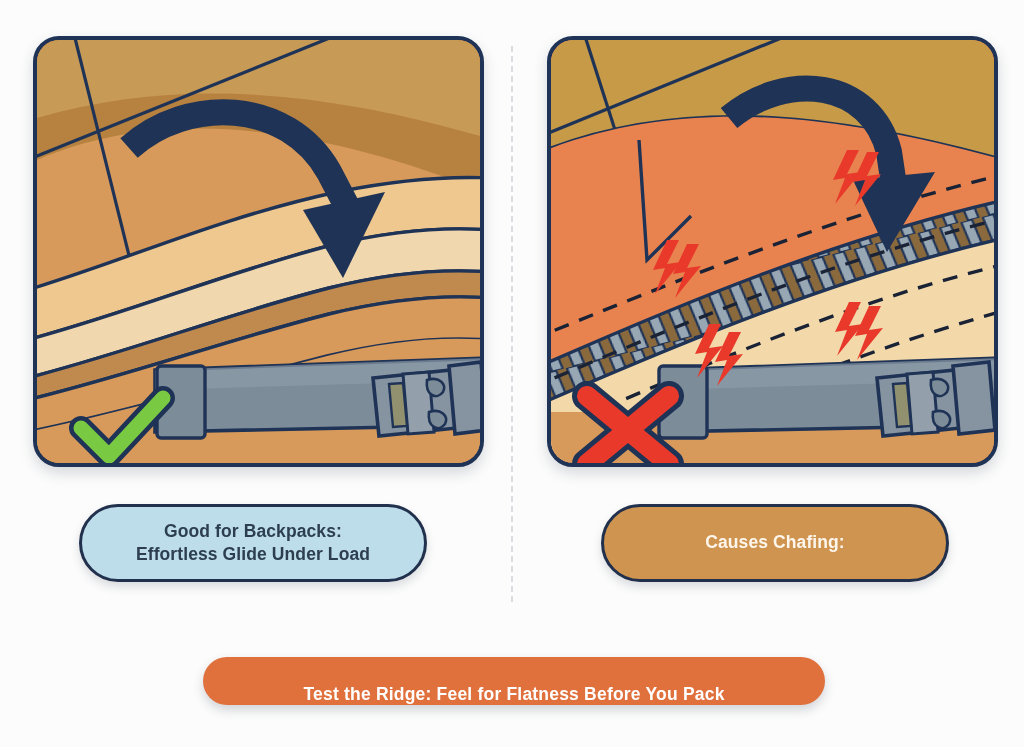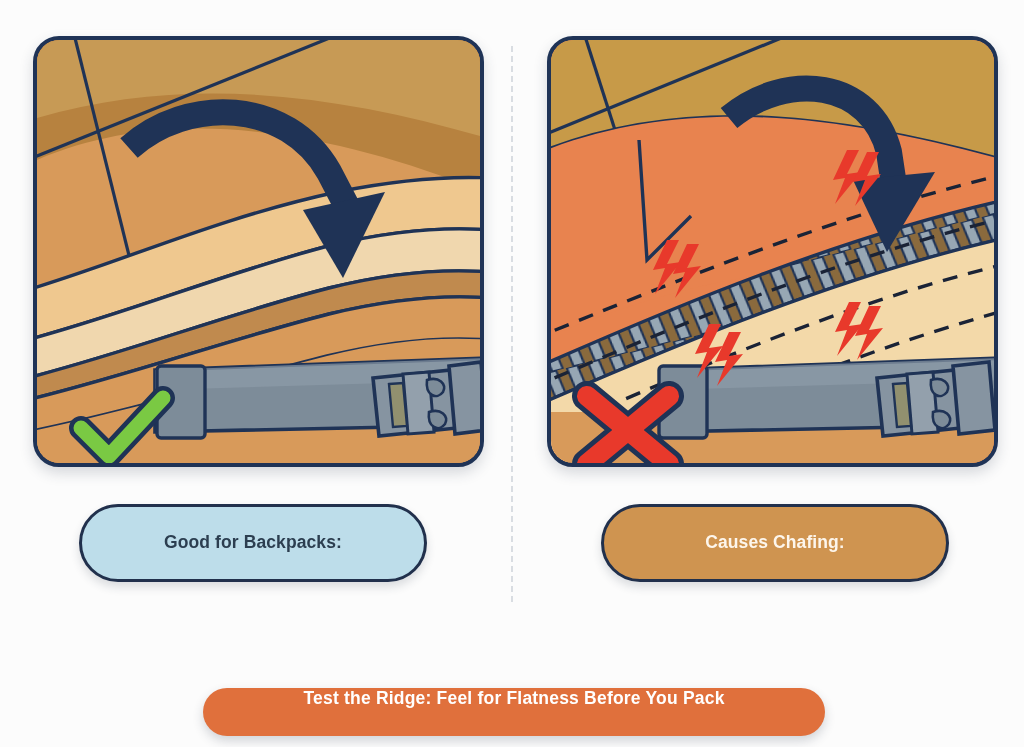--- a/index.html
+++ b/index.html
@@ -52,25 +52,25 @@
   #caption-left span{color:#2c3e50;font-size:17.5px;}
   #caption-right{
     left:601px;top:504px;width:342px;height:72px;
     background:#cf9450;
   }
   #caption-right span{color:#fdf6ec;font-size:17.5px;}
 
   
   #bottom-banner{
     position:absolute;
-    left:203px;top:688px;
+    left:203px;top:657px;
     width:622px;height:48px;
     background:#e0703c;
     border-radius:26px;
-    display:flex;align-items:flex-start;justify-content:center;
+    display:flex;align-items:flex-end;justify-content:center;
     box-shadow:0 5px 11px rgba(40,50,70,.20);
   }
   #bottom-banner span{
     color:#fff;font-size:17.5px;font-weight:bold;letter-spacing:.2px;
   }
 </style>
 </head>
 <body>
 
 <div class="stage">
@@ -200,20 +200,21 @@
           <path d="M36,356 L118,424 M118,356 L36,424" stroke="#e8392b" stroke-width="20" stroke-linecap="round"></path>
         </g>
       </g>
     </svg>
   </div>
 
   <div class="divider"></div>
 
   <div class="pill" id="caption-left">
     <span>Good for Backpacks:</span>
+    <span>Effortless Glide Under Load</span>
   </div>
 
   <div class="pill" id="caption-right">
     <span>Causes Chafing:</span>
   </div>
 
   <div id="bottom-banner">
     <span>Test the Ridge: Feel for Flatness Before You Pack</span>
   </div>
 

